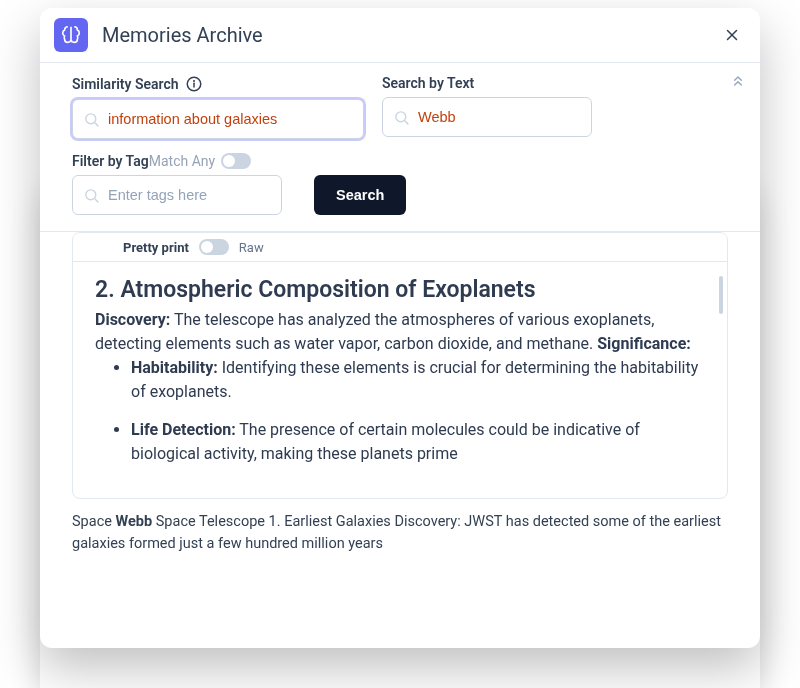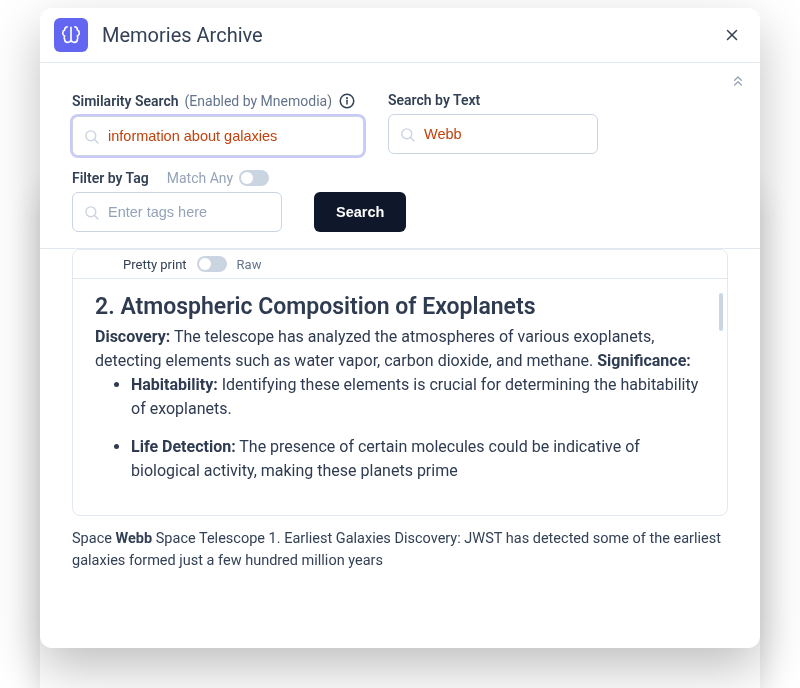--- a/index.html
+++ b/index.html
@@ -72,22 +72,21 @@
     }
     .collapse-chevrons {
       position: absolute;
       top: 10px;
       right: 14px;
       color: #94a3b8;
       cursor: pointer;
     }
     .search-row {
       display: flex;
-      gap: 24px;
-      margin-top: 17px;
+      gap: 18px;
     }
     .search-group {
       display: flex;
       flex-direction: column;
     }
     .sg-similarity { width: 292px; }
     .sg-text { width: 210px; }
     .sg-tag { width: 210px; }
     .search-label-row {
       display: flex;
@@ -133,21 +132,20 @@
     .search-icon-sm { color: #cbd5e1; flex-shrink: 0; }
     .second-row {
       display: flex;
       align-items: flex-end;
       gap: 32px;
       margin-top: 14px;
     }
     .tag-header {
       display: flex;
       align-items: center;
-      gap: 18px;
       font-size: 14px;
       margin-bottom: 6px;
     }
     .tag-header .match-any {
       color: #94a3b8;
       font-weight: 400;
       display: flex;
       align-items: flex-start;
       gap: 6px;
     }
@@ -195,21 +193,21 @@
     .card-tabs {
       display: flex;
       align-items: center;
       gap: 10px;
       padding: 6px 16px;
       font-size: 13px;
       color: #64748b;
       border-bottom: 1px solid #e2e8f0;
       background: #fff;
     }
-    .tab-name.active { color: #334155; font-weight: 400; padding-left: 34px; }
+    .tab-name.active { color: #334155; font-weight: 700; padding-left: 34px; }
     .card-body {
       padding: 14px 22px 18px 22px;
       position: relative;
       max-height: 270px;
       overflow: hidden;
       color: #2f3b50;
     }
     .card-body h2 {
       font-size: 23px;
       font-weight: 600;
@@ -274,21 +272,20 @@
       <svg width="16" height="16" viewBox="0 0 24 24" fill="none" stroke="currentColor" stroke-width="2" stroke-linecap="round" stroke-linejoin="round">
         <path d="m17 11-5-5-5 5"></path>
           <path d="m17 18-5-5-5 5"></path>
       </svg>
     </div>
 
     <div class="search-row">
       <div class="search-group sg-similarity">
         <div class="search-label-row">
           <span>Similarity Search</span>
-          <span class="search-label-hint">(Enabled by Mnemodia)</span>
           <svg class="info-icon" viewBox="0 0 24 24" fill="none" stroke="currentColor" stroke-width="2" stroke-linecap="round">
             <circle cx="12" cy="12" r="9"></circle>
               <path d="M12 11v5"></path>
               <circle cx="12" cy="8" r="0.5" fill="currentColor"></circle>
           </svg>
         </div>
         <div class="input-wrap focused">
           <svg class="search-icon-sm" width="17" height="17" viewBox="0 0 24 24" fill="none" stroke="currentColor" stroke-width="2" stroke-linecap="round">
             <circle cx="11" cy="11" r="7"></circle>
               <path d="m21 21-4.3-4.3"></path>

